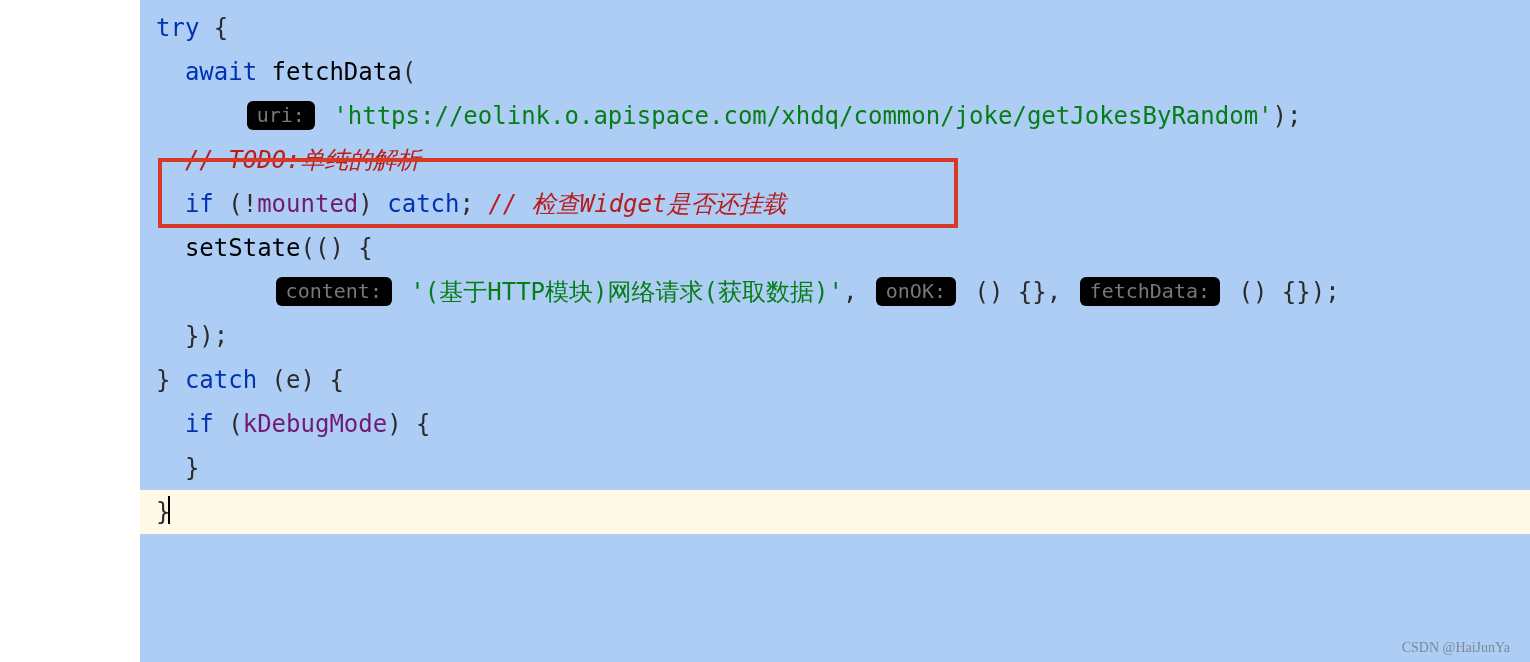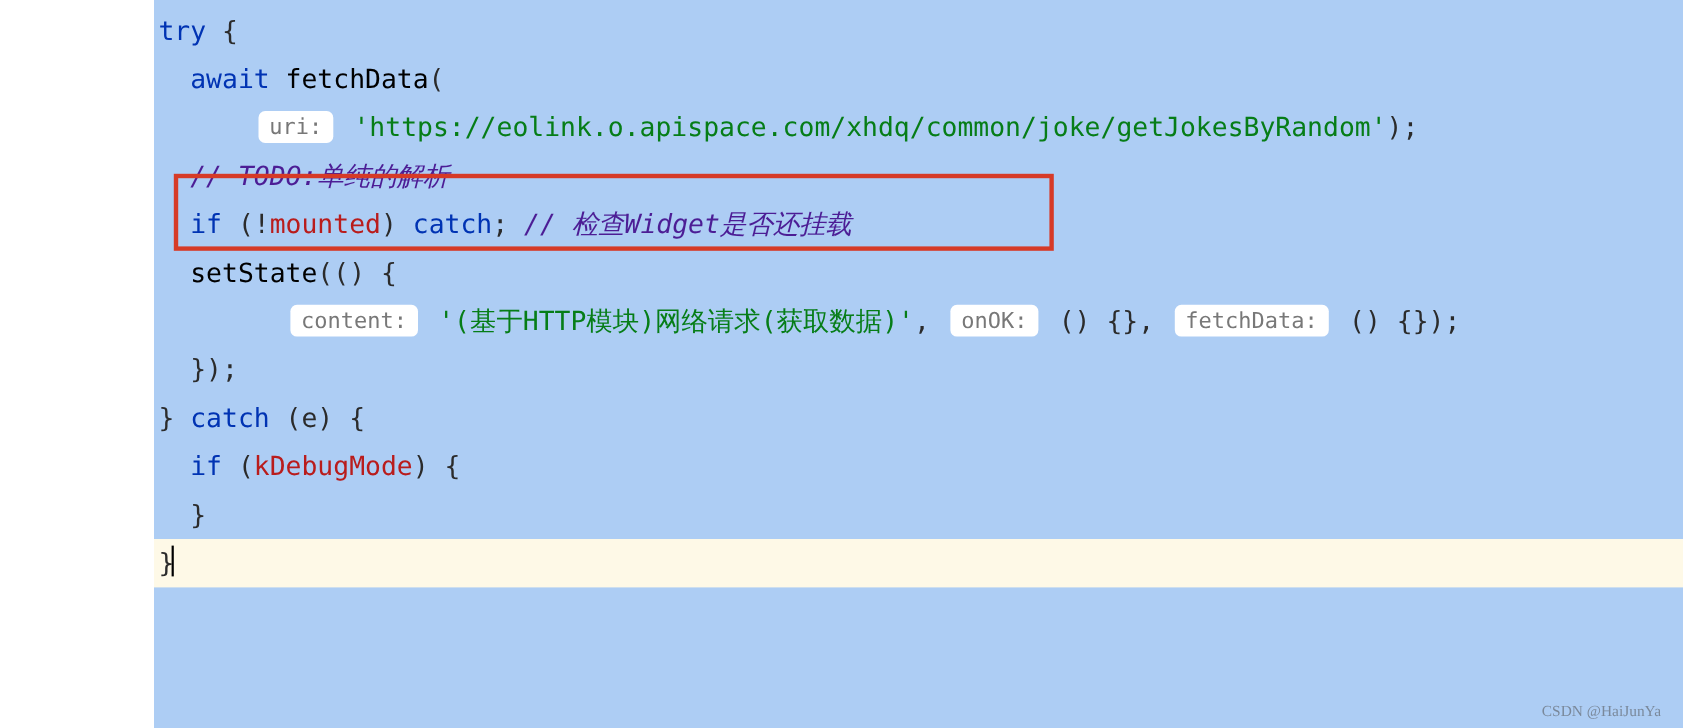--- a/index.html
+++ b/index.html
@@ -24,35 +24,35 @@
     flex: 1;
     background: #adcdf4;
     position: relative;
     padding-top: 6px;
     padding-bottom: 6px;
   }
   .line {
     height: 44px;
     line-height: 44px;
     white-space: pre;
-    padding-left: 4px;
+    padding-left: 16px;
     position: relative;
   }
   .line.last {
     background: #fef9e7;
   }
   .kw { color: #0033b3; }
   .fn { color: #000000; }
   .str { color: #067d17; }
-  .cmt { color: #4c1d95; font-style: italic; }
-  .ident { color: #b91c1c; }
+  .cmt { color: #b91c1c; font-style: italic; }
+  .ident { color: #701a75; }
   .plain { color: #2b2b2b; }
   .hint {
     display: inline-block;
-    background: #ffffff;
+    background: #000000;
     color: #787878;
     font-style: normal;
     font-size: 20px;
     border-radius: 6px;
     padding: 1px 10px 2px 10px;
     vertical-align: 2px;
     line-height: 26px;
     margin: 0 4px;
   }
   .highlight-box {

